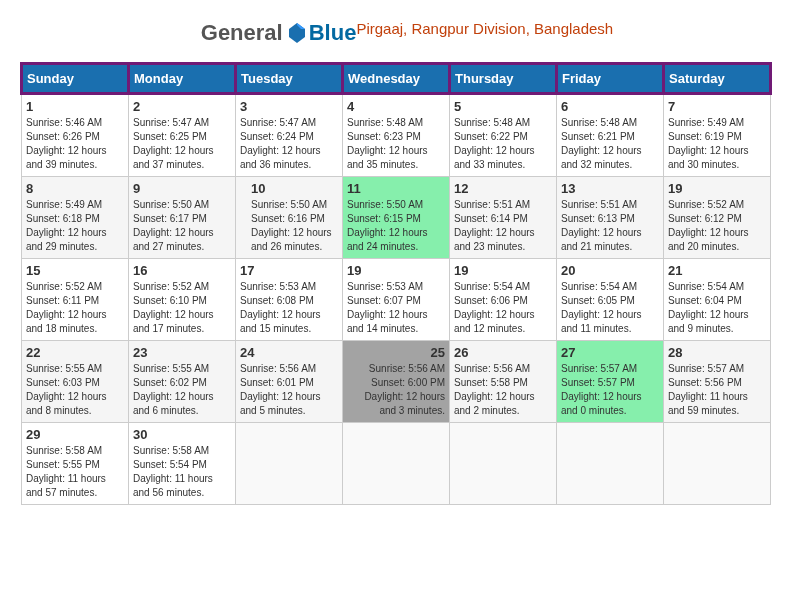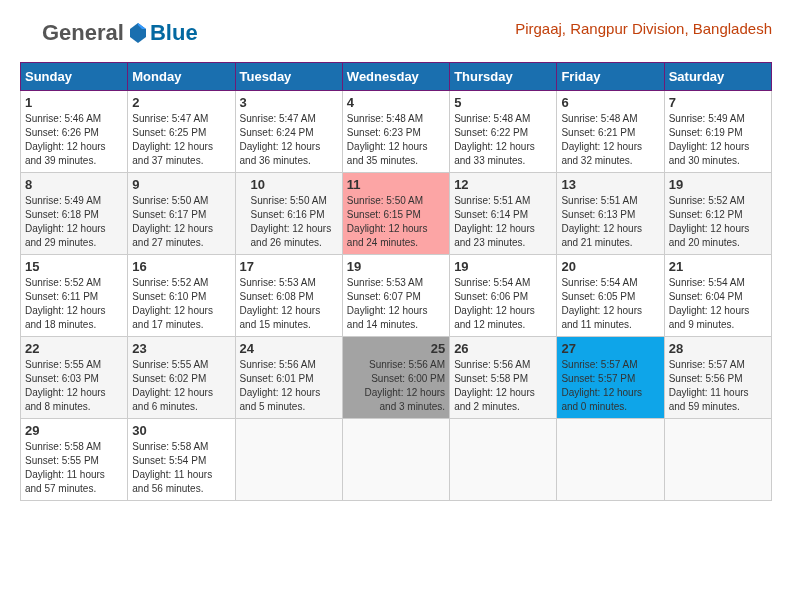--- a/index.html
+++ b/index.html
@@ -5,21 +5,21 @@
     * { box-sizing: border-box; margin: 0; padding: 0; }
     body {
       font-family: Arial, sans-serif;
       background: #fff;
       width: 792px;
       min-height: 612px;
       padding: 20px;
     }
     .header {
       display: flex;
-      justify-content: space-between;
+      justify-content: center;
       align-items: flex-start;
       margin-bottom: 16px;
       margin-left: 22px;
     }
     .logo {
       display: flex;
       flex-direction: column;
       align-items: flex-start;
     }
     .logo-text {
@@ -53,21 +53,21 @@
       border-collapse: collapse;
       font-size: 11px;
     }
     .calendar th {
       background: #1a6faf;
       color: #fff;
       padding: 6px 4px;
       text-align: left;
       font-size: 13px;
       font-weight: bold;
-      border: 1px solid #701a75;
+      border: 3px solid #701a75;
     }
     .calendar td {
       vertical-align: top;
       border: 1px solid #ccc;
       padding: 4px;
       width: calc(100% / 7);
       min-height: 80px;
       background: #fff;
     }
     .calendar tr:nth-child(even) td {
@@ -156,21 +156,21 @@
           <div class="day-info">Sunrise: 5:49 AM<br>Sunset: 6:18 PM<br>Daylight: 12 hours and 29 minutes.</div>
         </td>
         <td style="background: rgb(245, 245, 245);">
           <div class="day-number">9</div>
           <div class="day-info">Sunrise: 5:50 AM<br>Sunset: 6:17 PM<br>Daylight: 12 hours and 27 minutes.</div>
         </td>
         <td style="background: rgb(245, 245, 245); padding-left: 15px;">
           <div class="day-number">10</div>
           <div class="day-info">Sunrise: 5:50 AM<br>Sunset: 6:16 PM<br>Daylight: 12 hours and 26 minutes.</div>
         </td>
-        <td style="background: #fca5a5; margin-left: 12px;">
+        <td style="background: #86efac; margin-left: 12px;">
           <div class="day-number">11</div>
           <div class="day-info">Sunrise: 5:50 AM<br>Sunset: 6:15 PM<br>Daylight: 12 hours and 24 minutes.</div>
         </td>
         <td style="background: rgb(245, 245, 245);">
           <div class="day-number">12</div>
           <div class="day-info">Sunrise: 5:51 AM<br>Sunset: 6:14 PM<br>Daylight: 12 hours and 23 minutes.</div>
         </td>
         <td style="background: rgb(245, 245, 245);">
           <div class="day-number">13</div>
           <div class="day-info">Sunrise: 5:51 AM<br>Sunset: 6:13 PM<br>Daylight: 12 hours and 21 minutes.</div>
@@ -224,21 +224,21 @@
           <div class="day-info">Sunrise: 5:56 AM<br>Sunset: 6:01 PM<br>Daylight: 12 hours and 5 minutes.</div>
         </td>
         <td style="background: #a3a3a3; text-align: right;">
           <div class="day-number">25</div>
           <div class="day-info">Sunrise: 5:56 AM<br>Sunset: 6:00 PM<br>Daylight: 12 hours and 3 minutes.</div>
         </td>
         <td style="background: rgb(245, 245, 245);">
           <div class="day-number">26</div>
           <div class="day-info">Sunrise: 5:56 AM<br>Sunset: 5:58 PM<br>Daylight: 12 hours and 2 minutes.</div>
         </td>
-        <td style="background: #0ea5e9;">
+        <td style="background: #86efac;">
           <div class="day-number">27</div>
           <div class="day-info">Sunrise: 5:57 AM<br>Sunset: 5:57 PM<br>Daylight: 12 hours and 0 minutes.</div>
         </td>
         <td style="background: rgb(245, 245, 245);">
           <div class="day-number">28</div>
           <div class="day-info">Sunrise: 5:57 AM<br>Sunset: 5:56 PM<br>Daylight: 11 hours and 59 minutes.</div>
         </td>
       </tr>
       <tr>
         <td>

